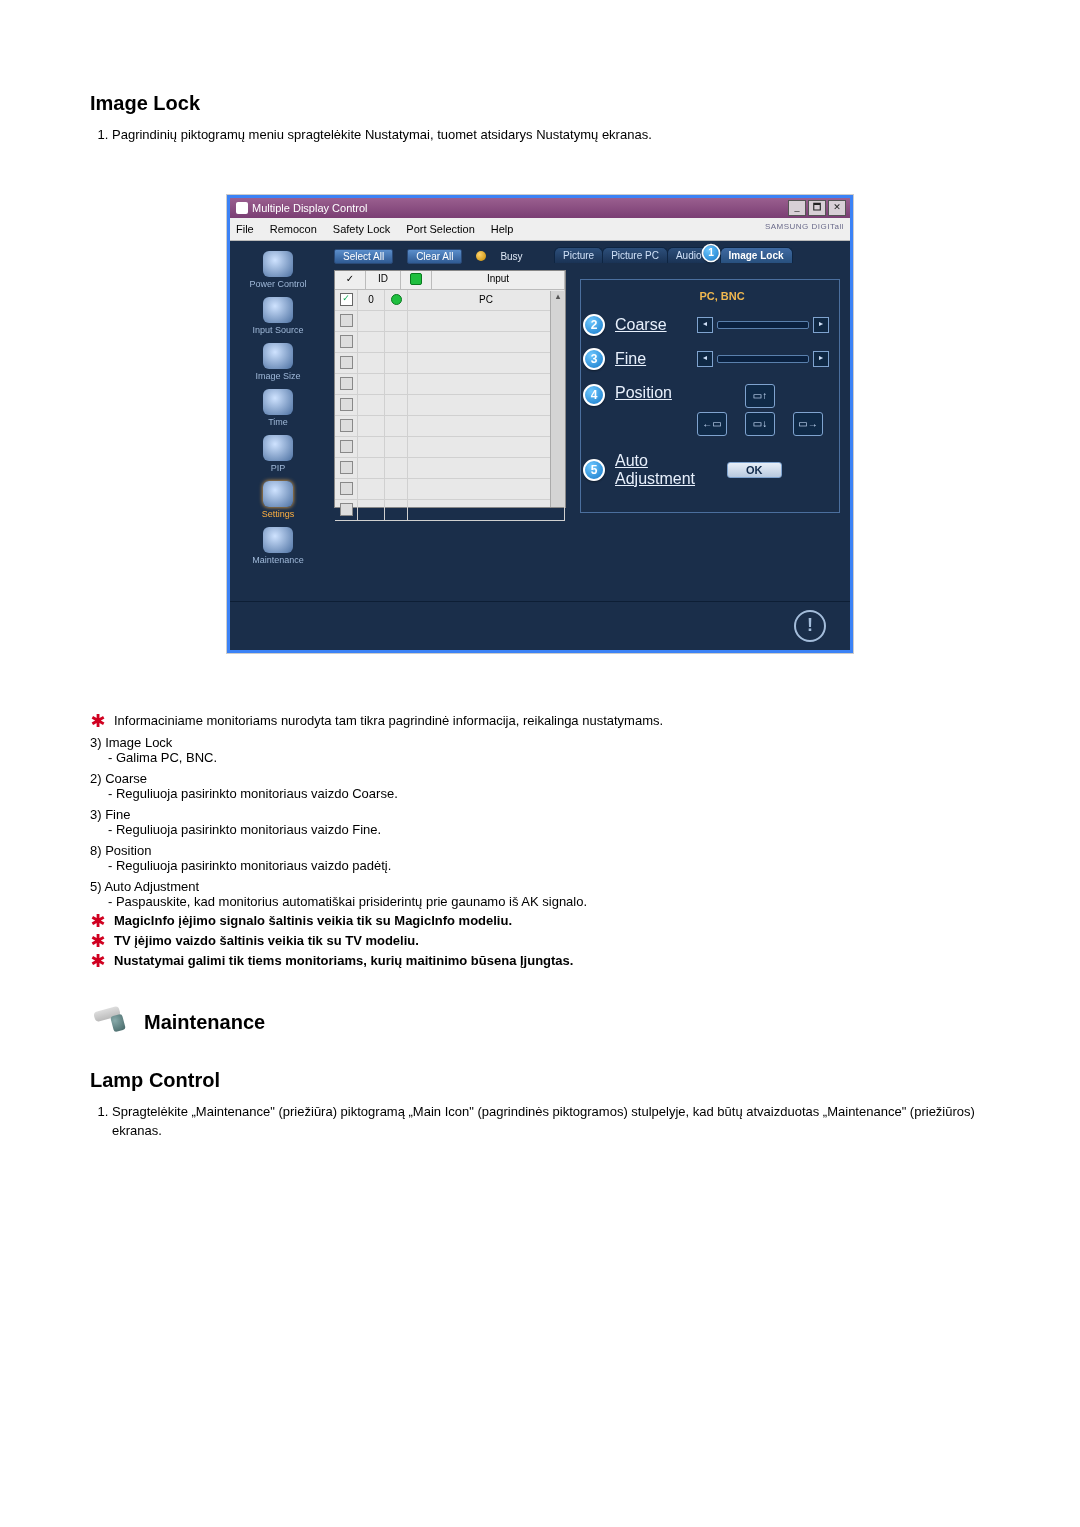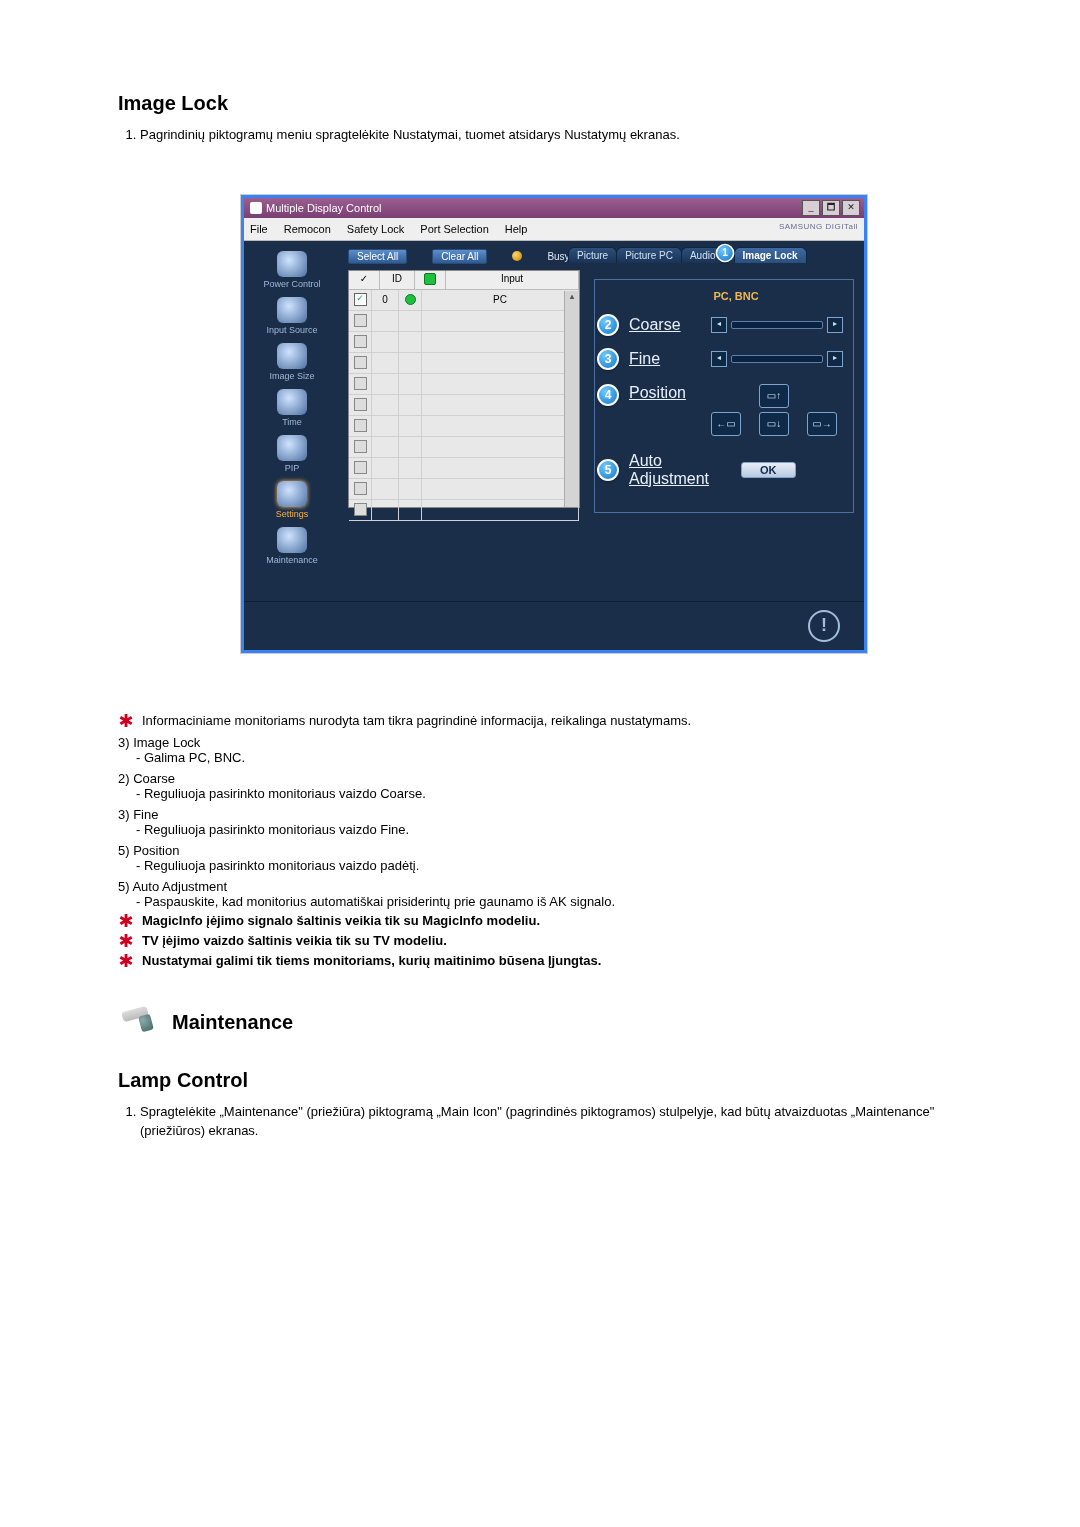--- a/index.html
+++ b/index.html
@@ -5,21 +5,21 @@
   body {
     margin: 0;
     padding: 0;
     background: #ffffff;
     font-family: Verdana, Arial, sans-serif;
     font-size: 13px;
     color: #000;
     width: 1080px;
   }
   .page {
-    padding: 80px 90px 60px 118px;
+    padding: 80px 90px 60px 90px;
   }
   h2.section-title {
     font-size: 20px;
     font-weight: bold;
     margin: 12px 0 10px 0;
   }
   h2.section-title-maint {
     font-size: 20px;
     font-weight: bold;
     margin: 0;
@@ -137,21 +137,21 @@
     border-radius: 6px;
   }
   .sb-item.active .sb-label { color: #ffb040; }
   .sb-item.active .sb-ic { box-shadow: 0 0 4px #ffb040; }
   .center-pane {
     flex: 1;
     padding: 8px;
     position: relative;
   }
   .toolbar-row {
-    display: flex; gap: 25px; align-items: center;
+    display: flex; gap: 14px; align-items: center;
     margin-bottom: 6px;
   }
   .tb-btn {
     background: linear-gradient(#5b8ecb, #2f5b94);
     color: #fff;
     border: 1px solid #2a4a77;
     border-radius: 2px;
     padding: 1px 8px;
     font-size: 10px;
   }
@@ -536,21 +536,21 @@
   </div>
   <div class="item-block">
     <div class="item-head">2)  Coarse</div>
     <div class="item-sub">- Reguliuoja pasirinkto monitoriaus vaizdo Coarse.</div>
   </div>
   <div class="item-block">
     <div class="item-head">3)  Fine</div>
     <div class="item-sub">- Reguliuoja pasirinkto monitoriaus vaizdo Fine.</div>
   </div>
   <div class="item-block">
-    <div class="item-head">5)  Position</div>
+    <div class="item-head">8)  Position</div>
     <div class="item-sub">- Reguliuoja pasirinkto monitoriaus vaizdo padėtį.</div>
   </div>
   <div class="item-block">
     <div class="item-head">5)  Auto Adjustment</div>
     <div class="item-sub">- Paspauskite, kad monitorius automatiškai prisiderintų prie gaunamo iš AK signalo.</div>
   </div>
 
   <div class="star-line bold">
     <span class="star">✱</span>
     <span class="txt">MagicInfo įėjimo signalo šaltinis veikia tik su MagicInfo modeliu.</span>

